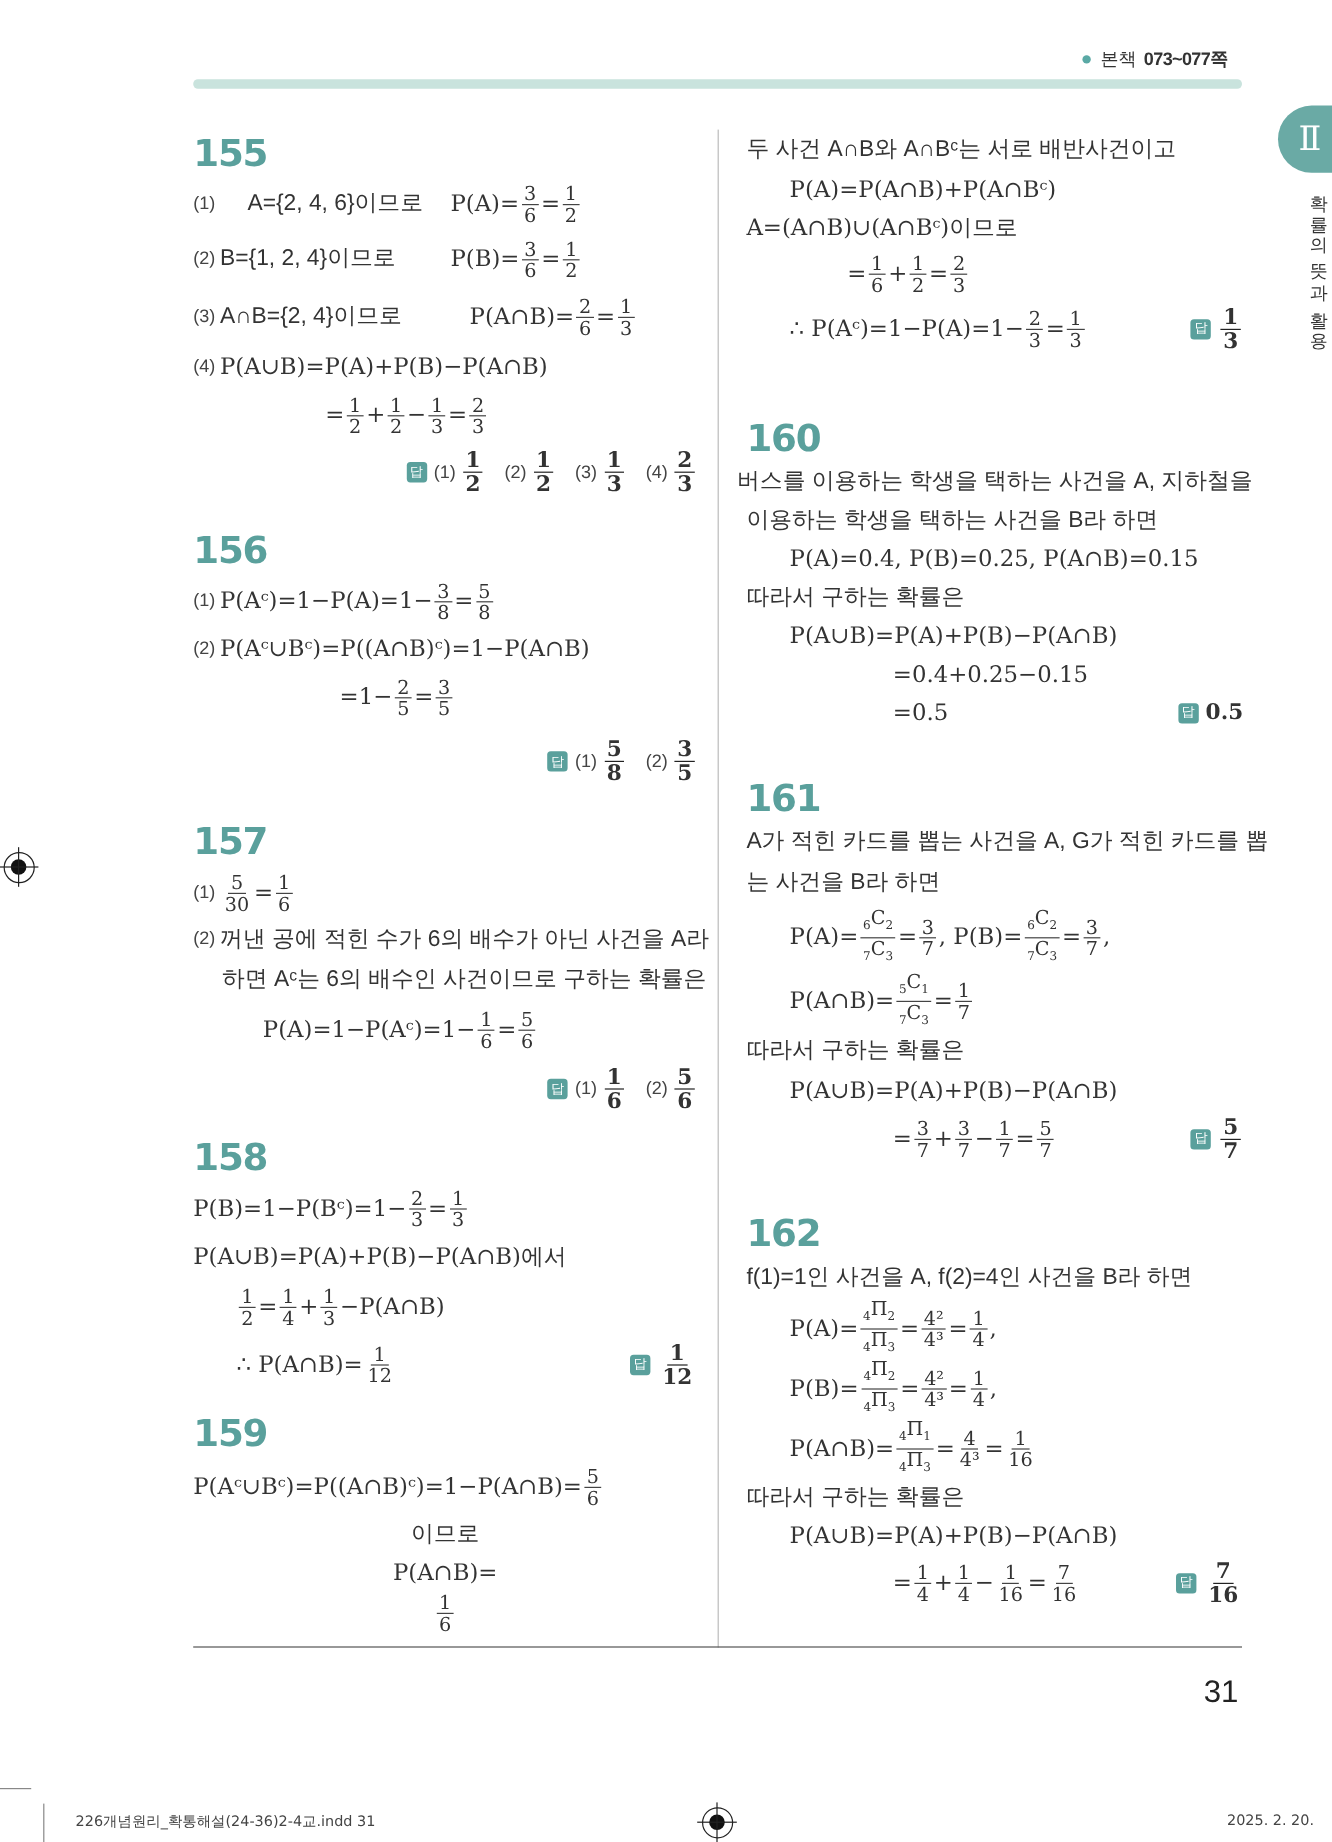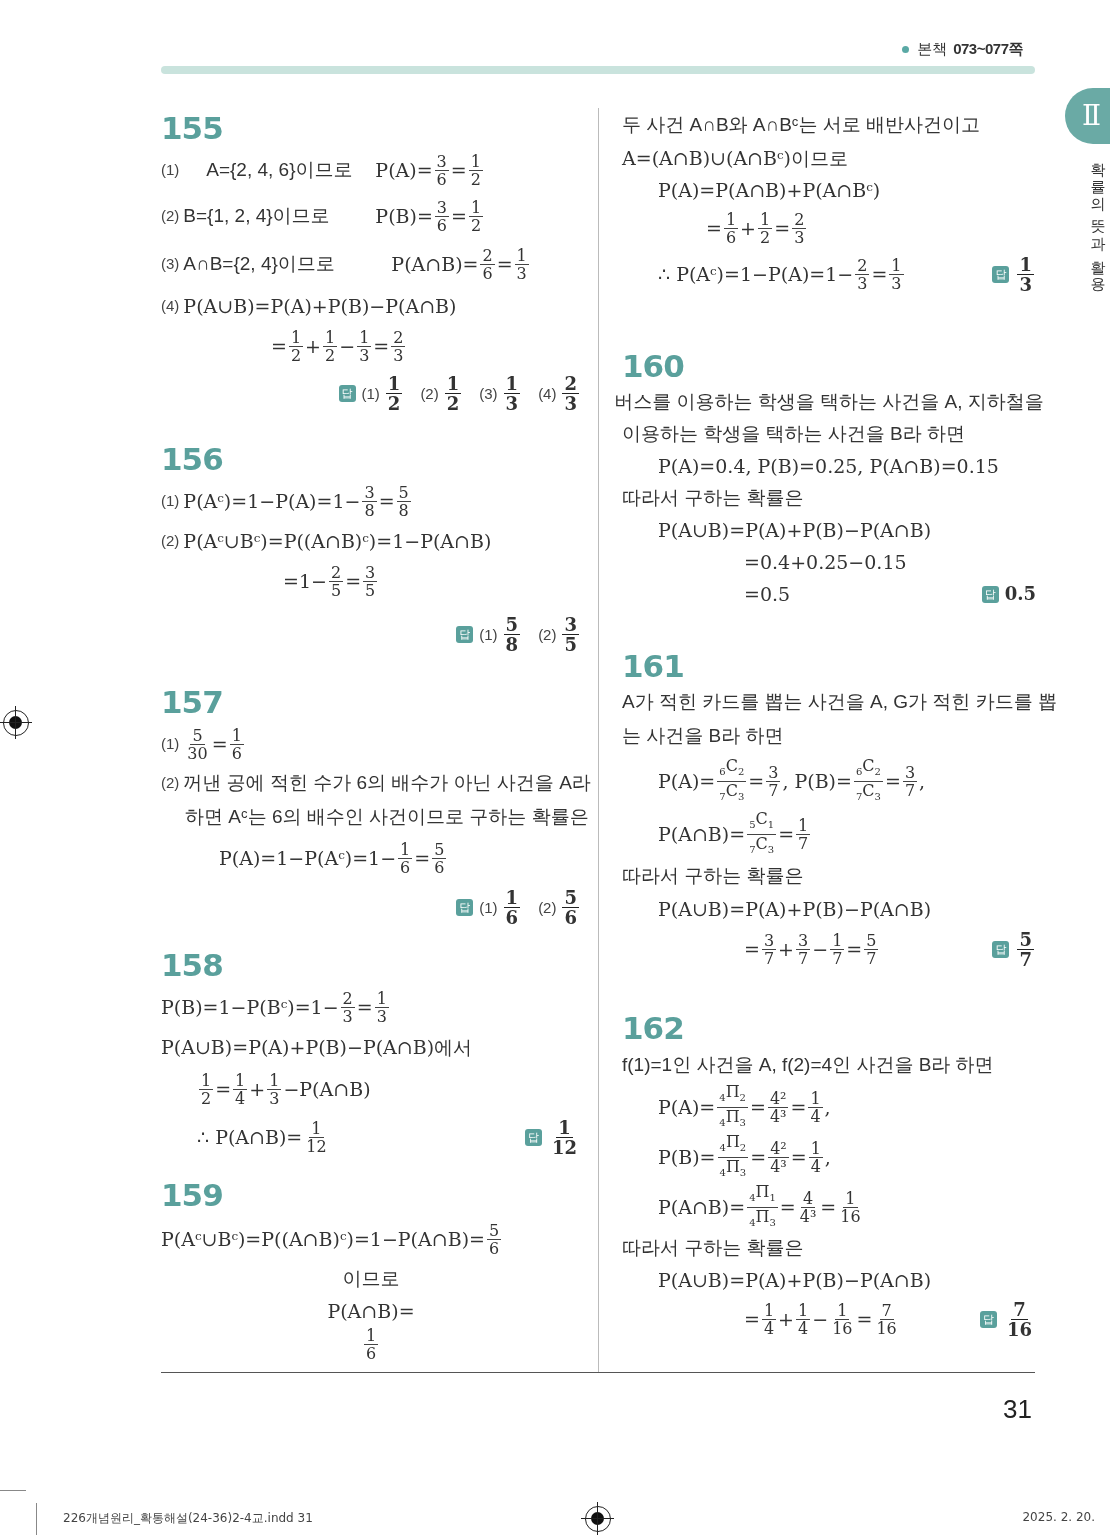--- a/index.html
+++ b/index.html
@@ -322,25 +322,25 @@
     </div>
   </div>
 </div>
 
 <div class="col col-right">
 
   <div class="section" style="margin-bottom:48px;">
     <div class="line" style="height:34px;">
         <span class="kor">두 사건 A∩B와 A∩Bᶜ는 서로 배반사건이고</span>
       </div>
+    <div class="line ind1" style="height:32px;">
+        <span>P(A)=P(A∩B)+P(A∩Bᶜ)</span>
+      </div>
     <div class="line" style="height:32px;">
         <span>A=(A∩B)∪(A∩Bᶜ)이므로</span>
-      </div>
-    <div class="line ind1" style="height:32px;">
-        <span>P(A)=P(A∩B)+P(A∩Bᶜ)</span>
       </div>
     <div class="line" style="height:44px; padding-left:84px;">
       =<span class="frac">
           <span class="n">1</span>
           <span class="d">6</span>
         </span>+<span class="frac">
           <span class="n">1</span>
           <span class="d">2</span>
         </span>=<span class="frac">
           <span class="n">2</span>

